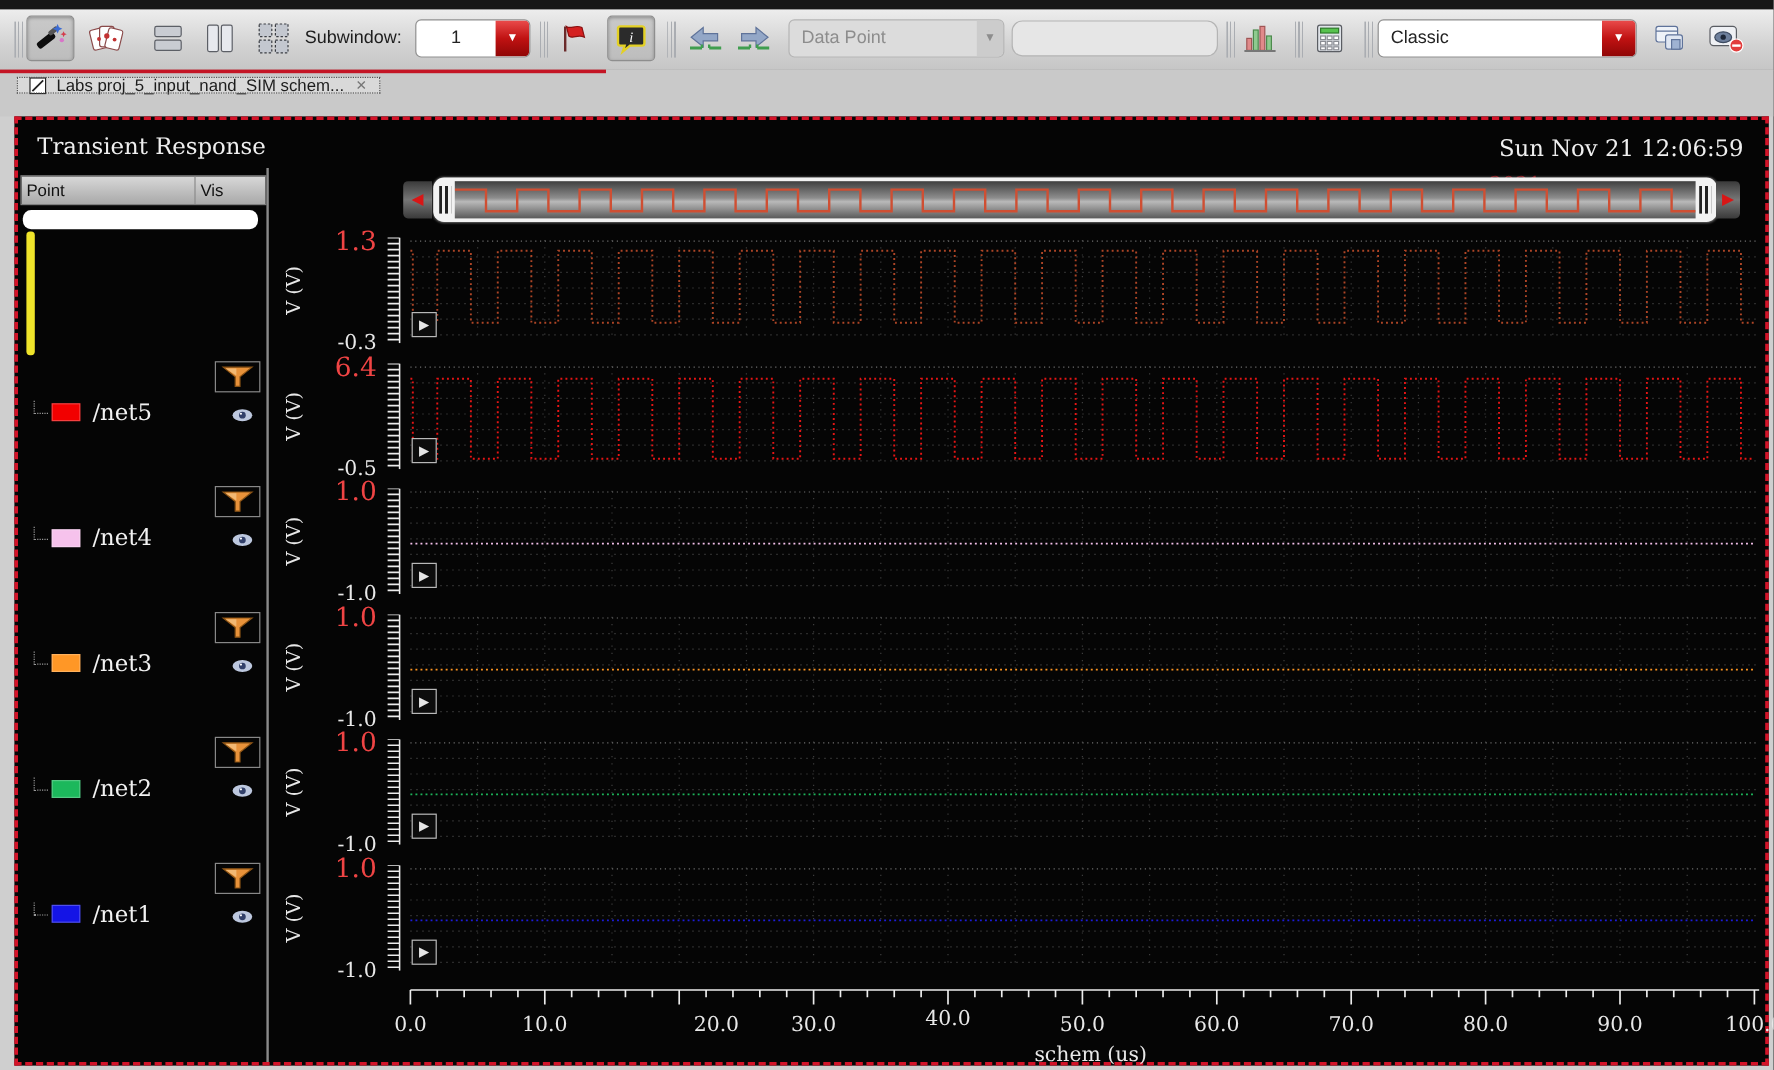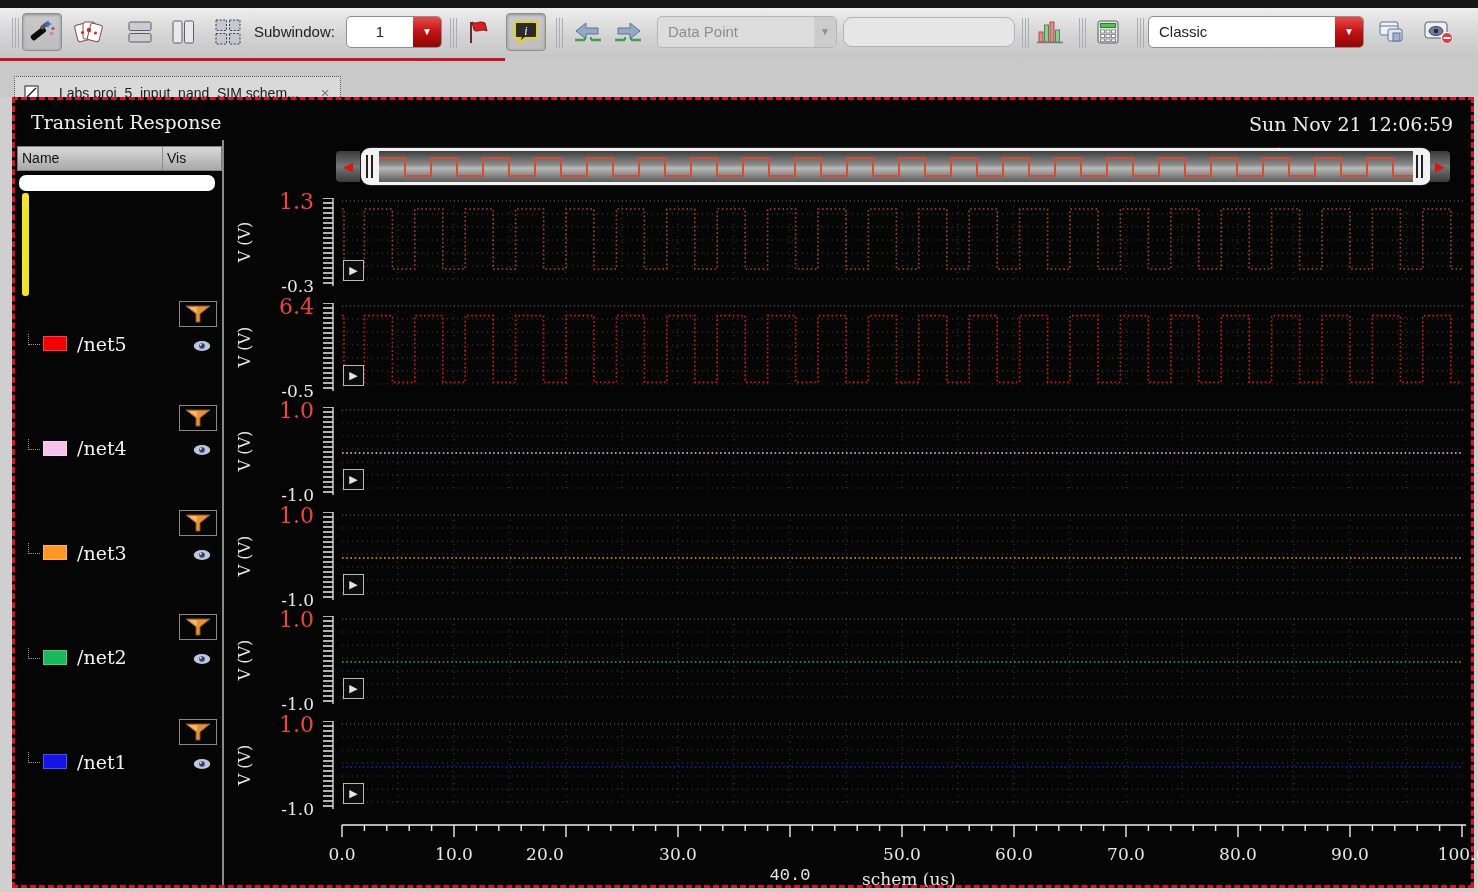--- a/index.html
+++ b/index.html
@@ -27,22 +27,22 @@
     color:#fff;text-align:center;line-height:30px;font-size:10px;}
   .combo.disabled{background:#dcdcdc;border-color:#b5b5b5;}
   .combo.disabled .val{color:#8d8d8d;}
   .combo.disabled .arrow{background:#cccccc;color:#8d8d8d;width:22px;}
   .tlabel{position:absolute;top:8px;font-size:15px;line-height:32px;color:#1d1d1d;}
   .tfield{position:absolute;top:9px;height:30px;background:#e6e6e6;border:1px solid #b4b4b4;
     border-radius:9px;box-sizing:border-box;font-size:14px;padding:0 8px;color:#444;}
   
   .tabbar{position:absolute;left:0;top:58px;width:1478px;height:39px;background:#c9c9c9;}
   .tab-redline{position:absolute;left:0;top:0;width:505px;height:3px;background:#c41525;}
-  .tab{position:absolute;left:14px;top:18px;height:33px;padding:0 10px;display:flex;
-    align-items:center;gap:20px;background:#d9d9d9;outline:1px dotted #555;outline-offset:-1px;}
+  .tab{position:absolute;left:14px;top:6px;height:14px;padding:0 10px;display:flex;
+    align-items:center;gap:8px;background:#d9d9d9;outline:1px dotted #555;outline-offset:-1px;}
   .tab .tab-title{font-size:14px;color:#1c1c1c;}
   .tab .tab-close{color:#777;font-size:15px;padding:0 2px;}
   
   .main{position:absolute;left:12px;top:97px;width:1462px;height:791px;background:#050505;
     border:3px dashed #d31328;box-sizing:border-box;}
   .serif{font-family:"DejaVu Serif","Liberation Serif",serif;}
   .graph-title{position:absolute;left:16px;top:11px;font-size:19px;color:#efefef;}
   .timestamp{position:absolute;right:18px;top:13px;font-size:19px;color:#efefef;}
   .year-partial{position:absolute;left:1226px;top:44px;width:46px;height:7px;overflow:hidden;
     color:#8a1016;font-size:17px;z-index:1;}
@@ -267,21 +267,21 @@
     <span class="tab-close">×</span>
   </div>
 </div>
 
 <div class="main serif" id="main">
   <div class="graph-title">Transient Response</div>
   <div class="timestamp">Sun Nov 21 12:06:59</div>
   <div class="year-partial">2021</div>
 
   <div class="panel-header" style="font-family:'Liberation Sans',sans-serif">
-    <span class="col-name">Name</span>
+    <span class="col-name">Point</span>
     <span class="col-vis">Vis</span>
   </div>
   <input class="filter-input" value="" style="">
   <div class="panel-sep"></div>
   <div class="sel-bar"></div>
 
   <div class="scrollbar">
     <div class="sb-arrow left">◀</div>
     <div class="sb-thumb">
       <div class="sb-grip" style="left:5px"></div>
@@ -473,23 +473,23 @@
           <ellipse cx="9" cy="6" rx="8.2" ry="5" fill="#cdd9f2" opacity="0.92"></ellipse>
           <circle cx="9" cy="6" r="2.8" fill="#32406a"></circle>
           <circle cx="7.8" cy="4.8" r="0.9" fill="#fff"></circle>
         </svg></div>
     </div>
     <svg class="xruler" width="1128" height="14" style="top:723.5px">
       <path d="M2,1 H1126 M2,1 V13 M24.400000000000002,1 V7 M46.800000000000004,1 V7 M69.2,1 V7 M91.60000000000001,1 V7 M114,1 V13 M136.4,1 V7 M158.8,1 V7 M181.20000000000002,1 V7 M203.6,1 V7 M226,1 V13 M248.4,1 V7 M270.8,1 V7 M293.2,1 V7 M315.6,1 V7 M338,1 V13 M360.40000000000003,1 V7 M382.8,1 V7 M405.2,1 V7 M427.6,1 V7 M450,1 V13 M472.4,1 V7 M494.8,1 V7 M517.2,1 V7 M539.6,1 V7 M562,1 V13 M584.4,1 V7 M606.8000000000001,1 V7 M629.2,1 V7 M651.5999999999999,1 V7 M674,1 V13 M696.4,1 V7 M718.8000000000001,1 V7 M741.2,1 V7 M763.6,1 V7 M786,1 V13 M808.4,1 V7 M830.8,1 V7 M853.2,1 V7 M875.6,1 V7 M898,1 V13 M920.4,1 V7 M942.8,1 V7 M965.1999999999999,1 V7 M987.6,1 V7 M1010,1 V13 M1032.4,1 V7 M1054.8,1 V7 M1077.2,1 V7 M1099.6,1 V7 M1122,1 V13" stroke="#ececec" stroke-width="1.4" fill="none"></path>
     </svg>
     <span class="xtick-label" style="left: 295px; top: 743.5px;">0.0</span>
     <span class="xtick-label" style="left: 407px; top: 743.5px;">10.0</span>
-    <span class="xtick-label" style="left: 498px; top: 743.5px;">20.0</span>
+    <span class="xtick-label" style="left: 550px; top: 743.5px;">20.0</span>
     <span class="xtick-label" style="left: 631px; top: 743.5px;">30.0</span>
-    <span class="xtick-label" style="left: 743px; top: 766px; font-family: Liberation Mono, monospace;">40.0</span>
+    <span class="xtick-label" style="left: 743px; top: 739px;">40.0</span>
     <span class="xtick-label" style="left: 855px; top: 743.5px;">50.0</span>
     <span class="xtick-label" style="left: 967px; top: 743.5px;">60.0</span>
     <span class="xtick-label" style="left: 1079px; top: 743.5px;">70.0</span>
     <span class="xtick-label" style="left: 1191px; top: 743.5px;">80.0</span>
     <span class="xtick-label" style="left: 1303px; top: 743.5px;">90.0</span>
     <span class="xtick-label" style="left: 1415px; top: 743.5px;">100.0</span>
     <span class="xaxis-title" style="left: 847px; top: 768.5px;">schem (us)</span>
   </div>
 
 </body></html>

